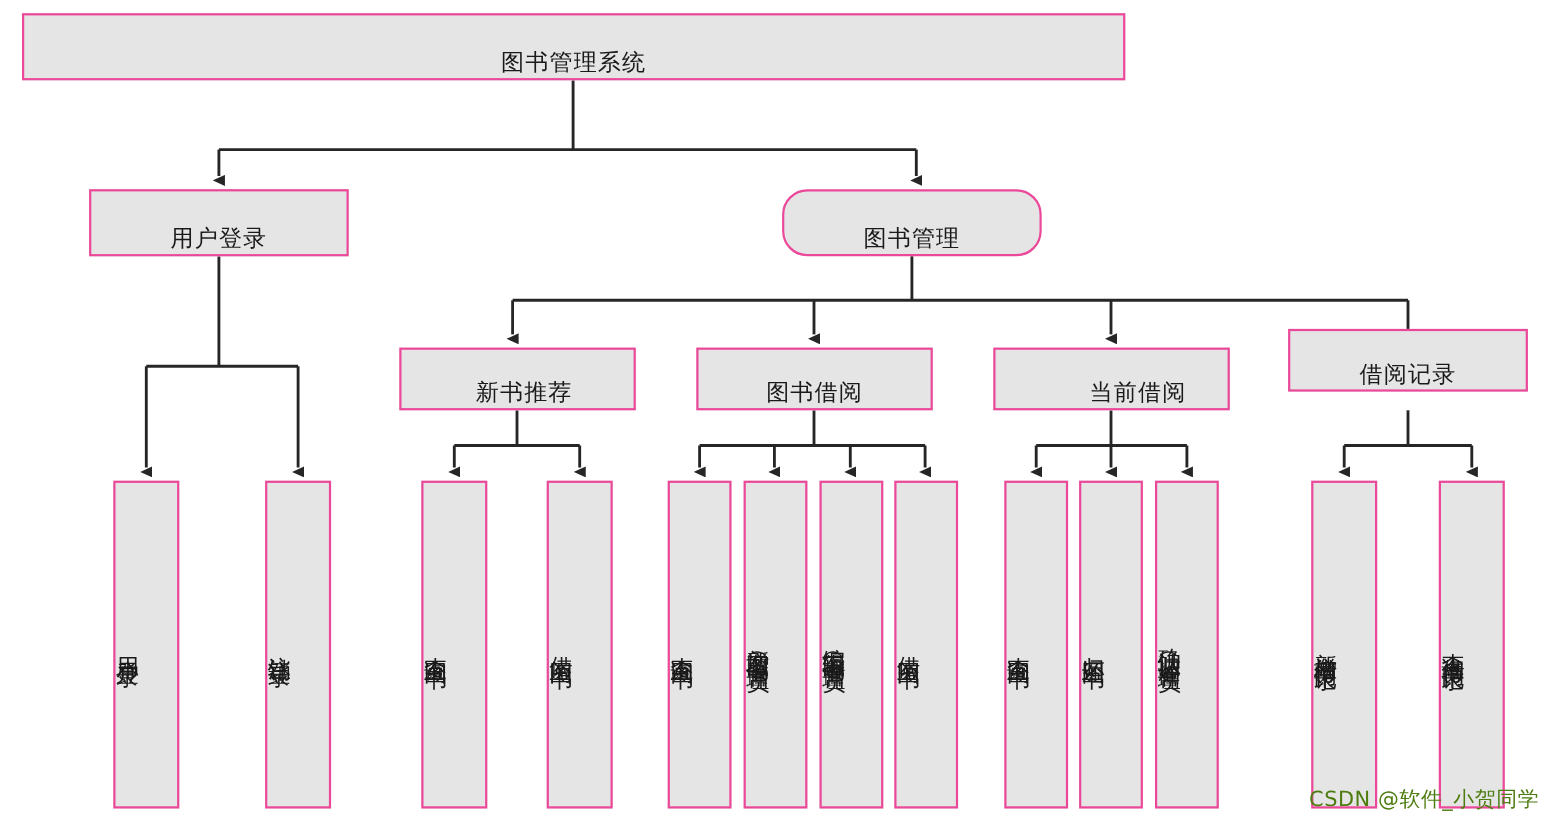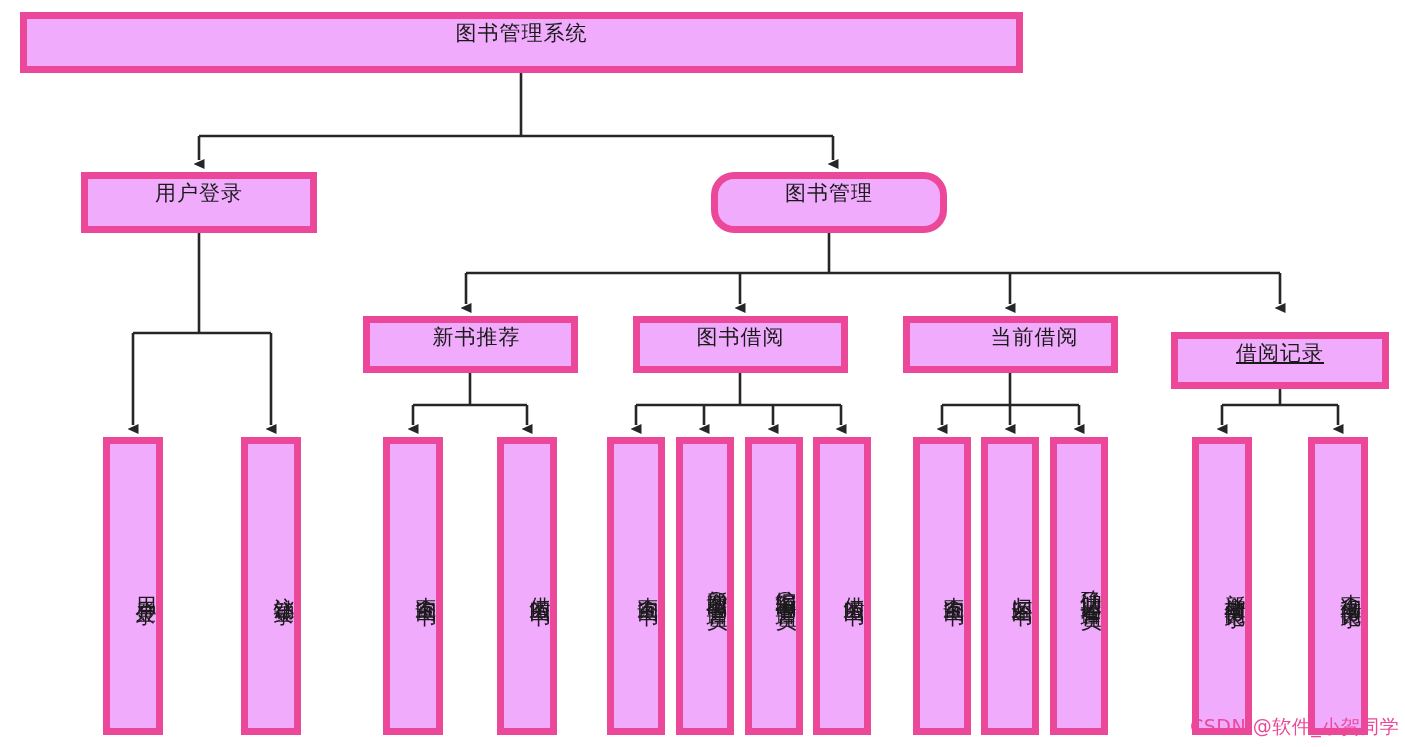--- a/index.html
+++ b/index.html
@@ -13,24 +13,24 @@
   #canvas {
     position: relative;
     width: 1405px;
     height: 747px;
     background: #ffffff;
     overflow: hidden;
   }
   .node {
     position: absolute;
     box-sizing: border-box;
-    border: 7px solid #ec4899;
-    background: #f0abfc;
+    border: 2px solid #ec4899;
+    background: #e5e5e5;
     display: flex;
-    align-items: flex-start;
+    align-items: flex-end;
     justify-content: center;
     color: #1a1a1a;
   }
   .node.horiz {
     font-size: 21px;
     letter-spacing: 1px;
   }
   .node.vert {
     writing-mode: vertical-rl;
     text-orientation: upright;
@@ -49,21 +49,21 @@
     position: absolute;
     left: 0;
     top: 0;
     width: 1405px;
     height: 747px;
     pointer-events: none;
   }
   .watermark {
     position: absolute;
     font-size: 19px;
-    color: #ec4899;
+    color: #4d7c0f;
     white-space: nowrap;
     letter-spacing: 0.5px;
   }
 </style>
 </head>
 <body>
 
 <div id="canvas">
 
   <svg class="wires" viewBox="0 0 1405 747" xmlns="http://www.w3.org/2000/svg">
@@ -129,21 +129,21 @@
 
   <div class="node horiz" style="left:363px; top:316px; width:215px; height:57px;padding-left:12px;">
     <span>新书推荐</span>
   </div>
   <div class="node horiz" style="left:633px; top:316px; width:215px; height:57px;">
     <span>图书借阅</span>
   </div>
   <div class="node horiz" style="left:903px; top:316px; width:215px; height:57px;padding-left:48px;">
     <span>当前借阅</span>
   </div>
-  <div class="node horiz" style="left:1171px; top:332px; width:218px; height:57px;text-decoration:underline;">
+  <div class="node horiz" style="left:1171px; top:299px; width:218px; height:57px;">
     <span>借阅记录</span>
   </div>
 
   <div class="node vert" style="left:103px; top:437px; width:60px; height:298px;">
     <span>用户登录</span>
   </div>
   <div class="node vert" style="left:241px; top:437px; width:60px; height:298px;">
     <span>注销登录</span>
   </div>
 

